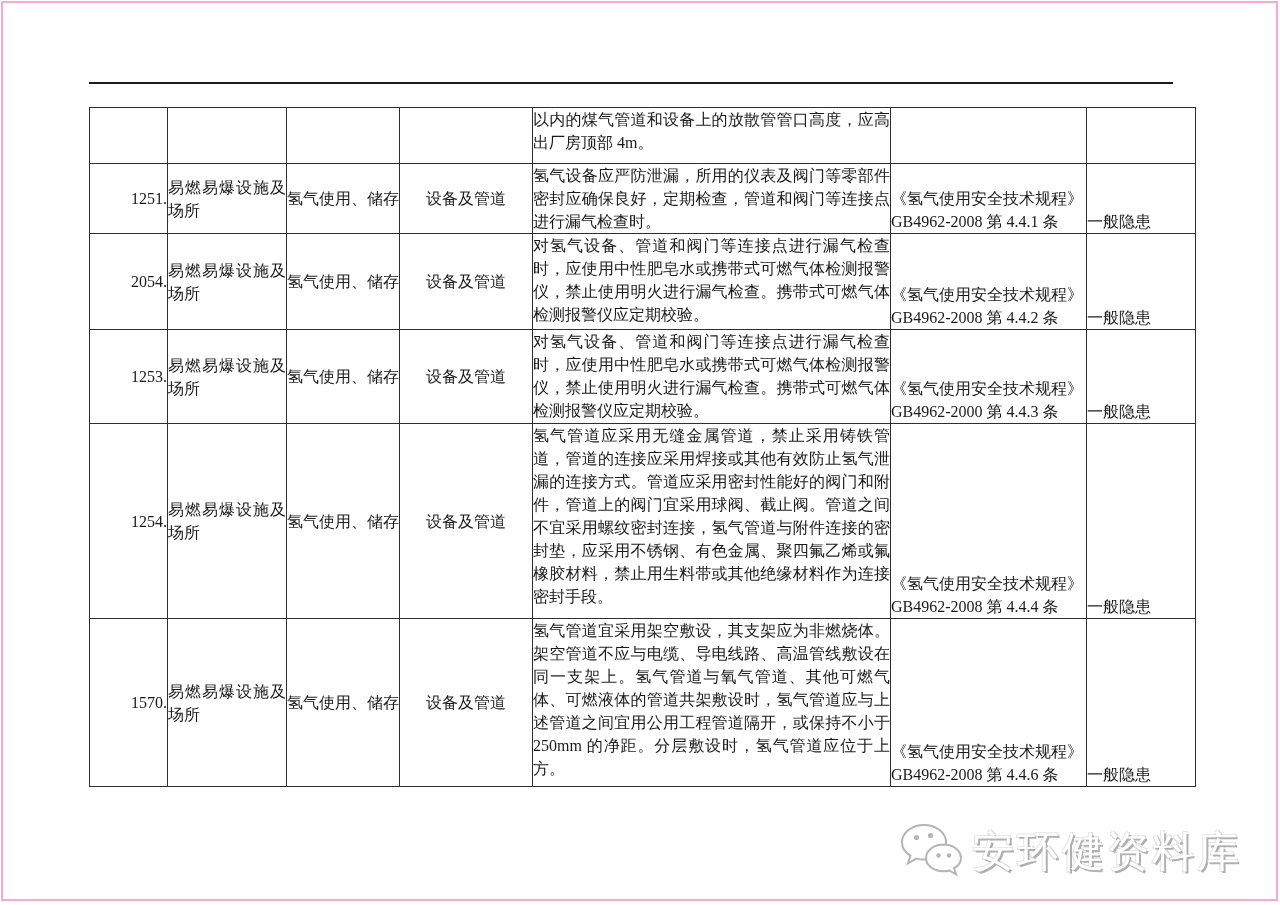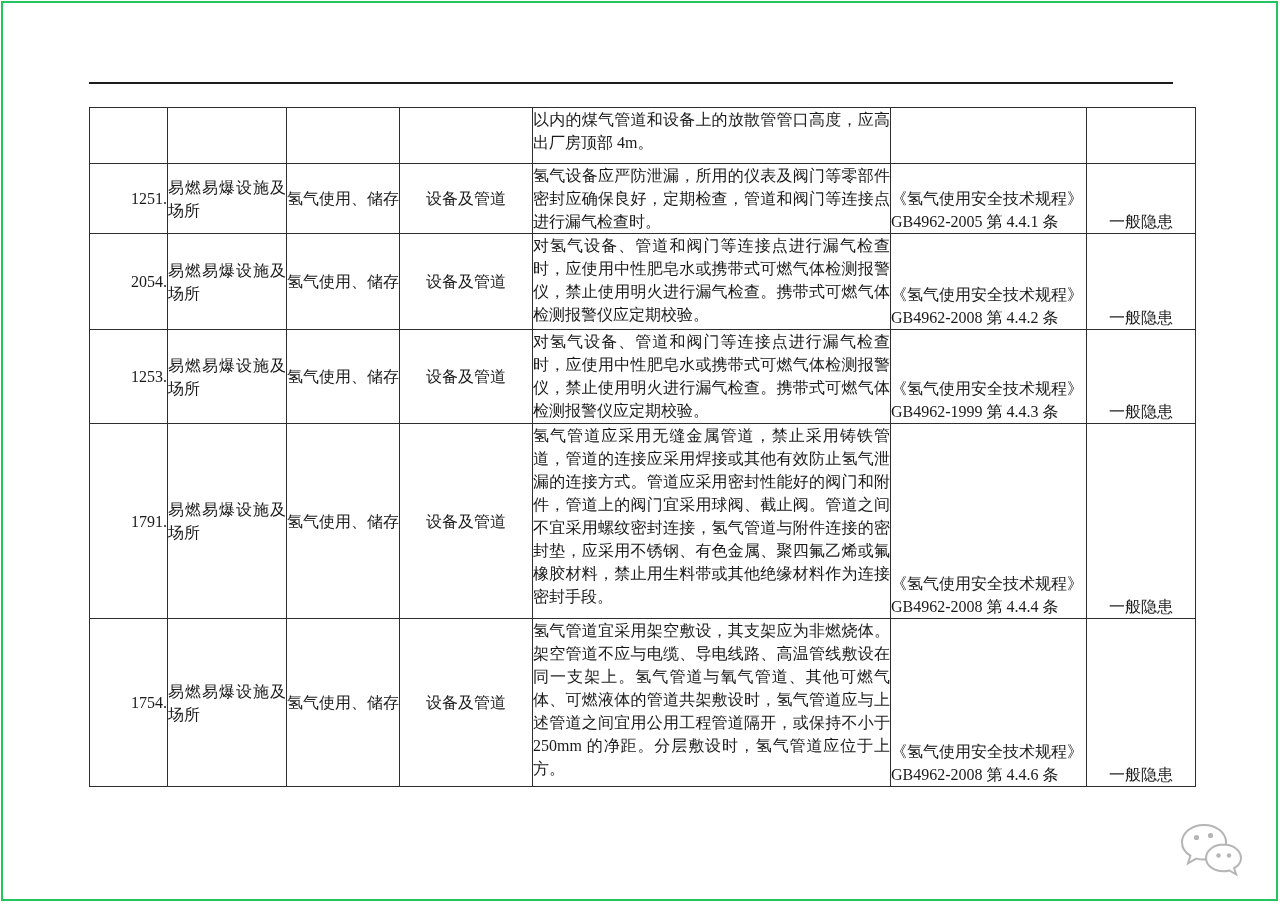--- a/index.html
+++ b/index.html
@@ -10,21 +10,21 @@
     height: 905px;
     font-family: "Liberation Serif", "DejaVu Serif", serif;
     color: #1a1a1a;
   }
   .page {
     position: absolute;
     left: 1px;
     top: 1px;
     width: 1273px;
     height: 896px;
-    border: 2px solid #22c55e;
+    border: 2px solid #f9a8d4;
     background: #ffffff;
     overflow: hidden;
   }
   .top-rule {
     position: absolute;
     left: 86px;
     top: 79px;
     width: 1084px;
     height: 2px;
     background: #1c1c1c;
@@ -73,21 +73,21 @@
     text-align: justify;
     padding: 4px 6px 4px 8px;
   }
   td.c-ref {
     vertical-align: bottom;
     text-align: left;
     padding: 2px 4px 4px 8px;
   }
   td.c-lvl {
     vertical-align: bottom;
-    text-align: center;
+    text-align: left;
     padding: 2px 4px 6px 8px;
   }
   .watermark {
     position: absolute;
     top: 820px;
     right: 34px;
     display: flex;
     align-items: center;
     gap: 10px;
   }
@@ -130,52 +130,52 @@
         <td class="c-desc">以内的煤气管道和设备上的放散管管口高度，应高出厂房顶部 4m。</td>
         <td class="c-ref"></td>
         <td class="c-lvl"></td>
       </tr>
       <tr class="r1">
         <td class="c-num">1251.</td>
         <td class="c-fac">易燃易爆设施及场所</td>
         <td class="c-cat">氢气使用、储存</td>
         <td class="c-sub">设备及管道</td>
         <td class="c-desc">氢气设备应严防泄漏，所用的仪表及阀门等零部件密封应确保良好，定期检查，管道和阀门等连接点进行漏气检查时。</td>
-        <td class="c-ref">《氢气使用安全技术规程》GB4962-2005 第 4.4.1 条</td>
+        <td class="c-ref">《氢气使用安全技术规程》GB4962-2008 第 4.4.1 条</td>
         <td class="c-lvl">一般隐患</td>
       </tr>
       <tr class="r2">
         <td class="c-num">2054.</td>
         <td class="c-fac">易燃易爆设施及场所</td>
         <td class="c-cat">氢气使用、储存</td>
         <td class="c-sub">设备及管道</td>
         <td class="c-desc">对氢气设备、管道和阀门等连接点进行漏气检查时，应使用中性肥皂水或携带式可燃气体检测报警仪，禁止使用明火进行漏气检查。携带式可燃气体检测报警仪应定期校验。</td>
         <td class="c-ref">《氢气使用安全技术规程》GB4962-2008 第 4.4.2 条</td>
         <td class="c-lvl">一般隐患</td>
       </tr>
       <tr class="r3">
         <td class="c-num">1253.</td>
         <td class="c-fac">易燃易爆设施及场所</td>
         <td class="c-cat">氢气使用、储存</td>
         <td class="c-sub">设备及管道</td>
         <td class="c-desc">对氢气设备、管道和阀门等连接点进行漏气检查时，应使用中性肥皂水或携带式可燃气体检测报警仪，禁止使用明火进行漏气检查。携带式可燃气体检测报警仪应定期校验。</td>
-        <td class="c-ref">《氢气使用安全技术规程》GB4962-1999 第 4.4.3 条</td>
+        <td class="c-ref">《氢气使用安全技术规程》GB4962-2000 第 4.4.3 条</td>
         <td class="c-lvl">一般隐患</td>
       </tr>
       <tr class="r4">
-        <td class="c-num">1791.</td>
+        <td class="c-num">1254.</td>
         <td class="c-fac">易燃易爆设施及场所</td>
         <td class="c-cat">氢气使用、储存</td>
         <td class="c-sub">设备及管道</td>
         <td class="c-desc">氢气管道应采用无缝金属管道，禁止采用铸铁管道，管道的连接应采用焊接或其他有效防止氢气泄漏的连接方式。管道应采用密封性能好的阀门和附件，管道上的阀门宜采用球阀、截止阀。管道之间不宜采用螺纹密封连接，氢气管道与附件连接的密封垫，应采用不锈钢、有色金属、聚四氟乙烯或氟橡胶材料，禁止用生料带或其他绝缘材料作为连接密封手段。</td>
         <td class="c-ref">《氢气使用安全技术规程》GB4962-2008 第 4.4.4 条</td>
         <td class="c-lvl">一般隐患</td>
       </tr>
       <tr class="r5">
-        <td class="c-num">1754.</td>
+        <td class="c-num">1570.</td>
         <td class="c-fac">易燃易爆设施及场所</td>
         <td class="c-cat">氢气使用、储存</td>
         <td class="c-sub">设备及管道</td>
         <td class="c-desc">氢气管道宜采用架空敷设，其支架应为非燃烧体。架空管道不应与电缆、导电线路、高温管线敷设在同一支架上。氢气管道与氧气管道、其他可燃气体、可燃液体的管道共架敷设时，氢气管道应与上述管道之间宜用公用工程管道隔开，或保持不小于 250mm 的净距。分层敷设时，氢气管道应位于上方。</td>
         <td class="c-ref">《氢气使用安全技术规程》GB4962-2008 第 4.4.6 条</td>
         <td class="c-lvl">一般隐患</td>
       </tr>
     </tbody>
   </table>
 
@@ -183,15 +183,16 @@
     <span style="display:inline-block; line-height:0;">
       <svg width="62" height="58" viewBox="0 0 62 58" xmlns="http://www.w3.org/2000/svg">
         <path d="M24 2 C11.8 2 2 9.6 2 19.2 c0 5.5 3.3 10.4 8.4 13.5 l-2.4 7.6 8.2-4.7 c2.5 .7 5.1 1 7.8 1 12.2 0 22-7.6 22-17.4 C46 9.6 36.2 2 24 2 z" fill="#ffffff" stroke="#b5b5b5" stroke-width="2"></path>
         <circle cx="16.5" cy="14.5" r="2.6" fill="#b5b5b5"></circle>
         <circle cx="30.5" cy="12.5" r="2.6" fill="#b5b5b5"></circle>
         <path d="M43.5 21.5 c-9.7 0-17.5 6-17.5 13.4 0 7.4 7.8 13.4 17.5 13.4 2 0 4-.3 5.8-.8 l6.8 3.9 -2-6.2 c4.1-2.4 6.9-6.1 6.9-10.3 0-7.4-7.8-13.4-17.5-13.4 z" fill="#ffffff" stroke="#b5b5b5" stroke-width="2"></path>
         <circle cx="38.5" cy="32.5" r="2.2" fill="#b5b5b5"></circle>
         <circle cx="49" cy="32.5" r="2.2" fill="#b5b5b5"></circle>
       </svg>
     </span>
+    <span class="watermark-text">安环健资料库</span>
   </div>
 
 </div>
 
 </body></html>

